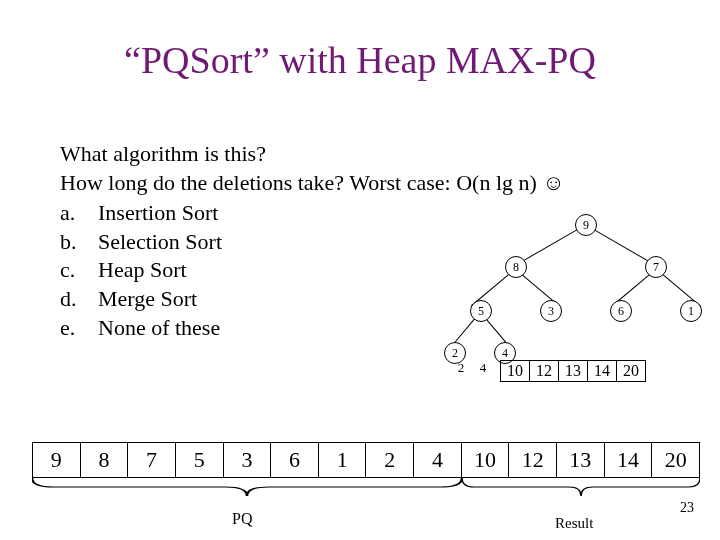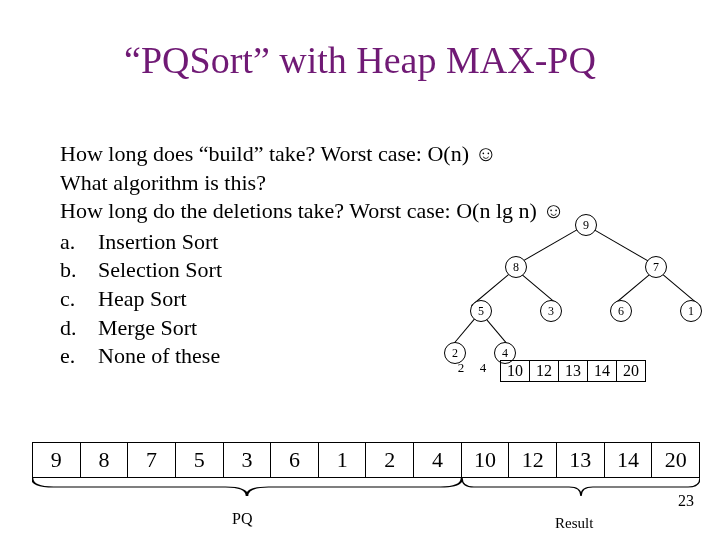--- a/index.html
+++ b/index.html
@@ -23,29 +23,28 @@
   .mini-pre .c { width: 22px; text-align: center; font-size: 13px; }
 
   .bottom-row { position: absolute; bottom: 62px; left: 32px; right: 20px; display: flex; }
   .bottom-row .cell { flex: 1; border: 1px solid #000; margin-left: -1px; text-align: center; font-size: 22px; padding: 4px 0; }
   .bottom-row .cell:first-child { margin-left: 0; }
 
   .brace { position: absolute; height: 18px; }
   .brace svg { width: 100%; height: 100%; }
   .label-pq { position: absolute; bottom: 12px; font-size: 16px; }
   .label-result { position: absolute; bottom: 8px; font-size: 15px; }
-  .slide-num { position: absolute; bottom: 30px; right: 26px; font-size: 16px; }
+  .slide-num { position: absolute; bottom: 24px; right: 26px; font-size: 14px; }
 </style>
 </head>
 <body>
 
 <div class="title">“PQSort” with Heap MAX-PQ</div>
 
 <div class="body-text">
-  <div class="line"><span>How long does “build” take?  Worst case: O(n) </span><span class="smile">☺</span></div>
   <div class="line"><span>What algorithm is this?</span></div>
   <div class="line"><span>How long do the deletions take?  Worst case: O(n lg n) </span><span class="smile">☺</span></div>
   <div class="options">
     <div class="option">
         <span class="lbl">a.</span>
         <span>Insertion Sort</span>
       </div>
     <div class="option">
         <span class="lbl">b.</span>
         <span>Selection Sort</span>

